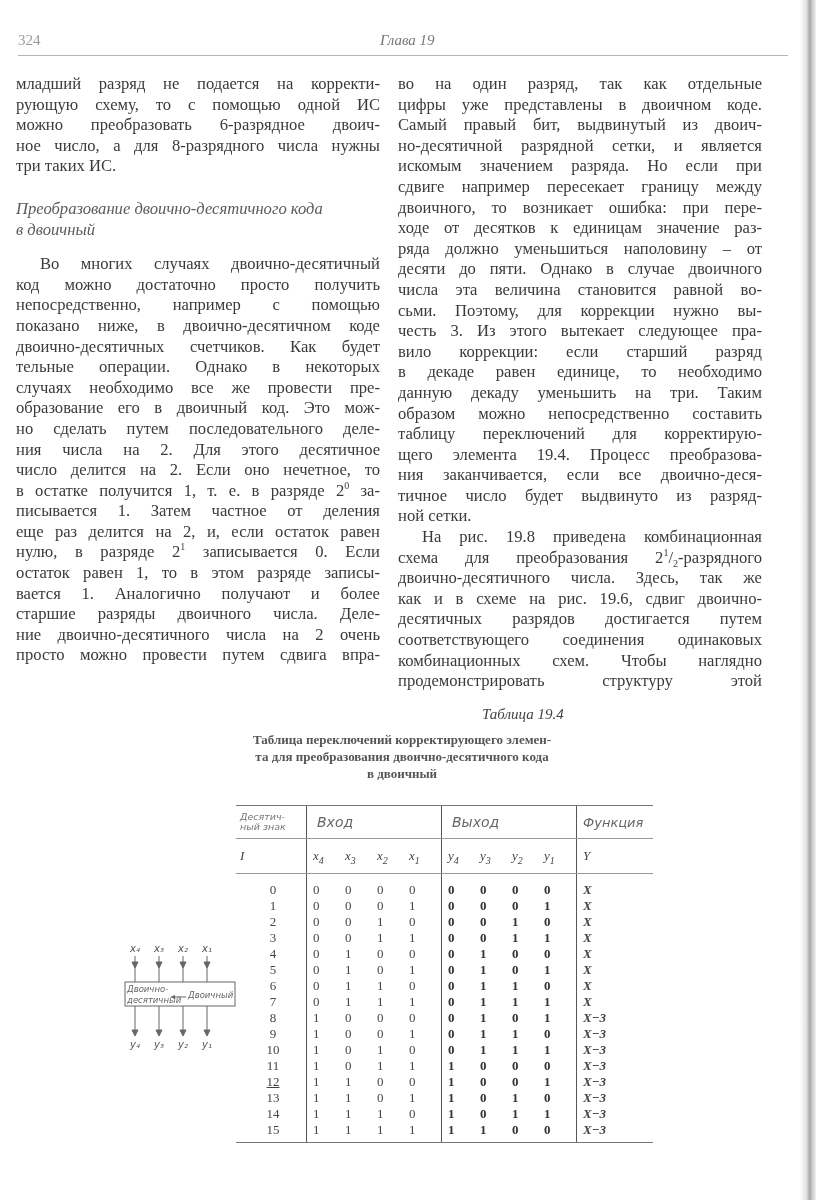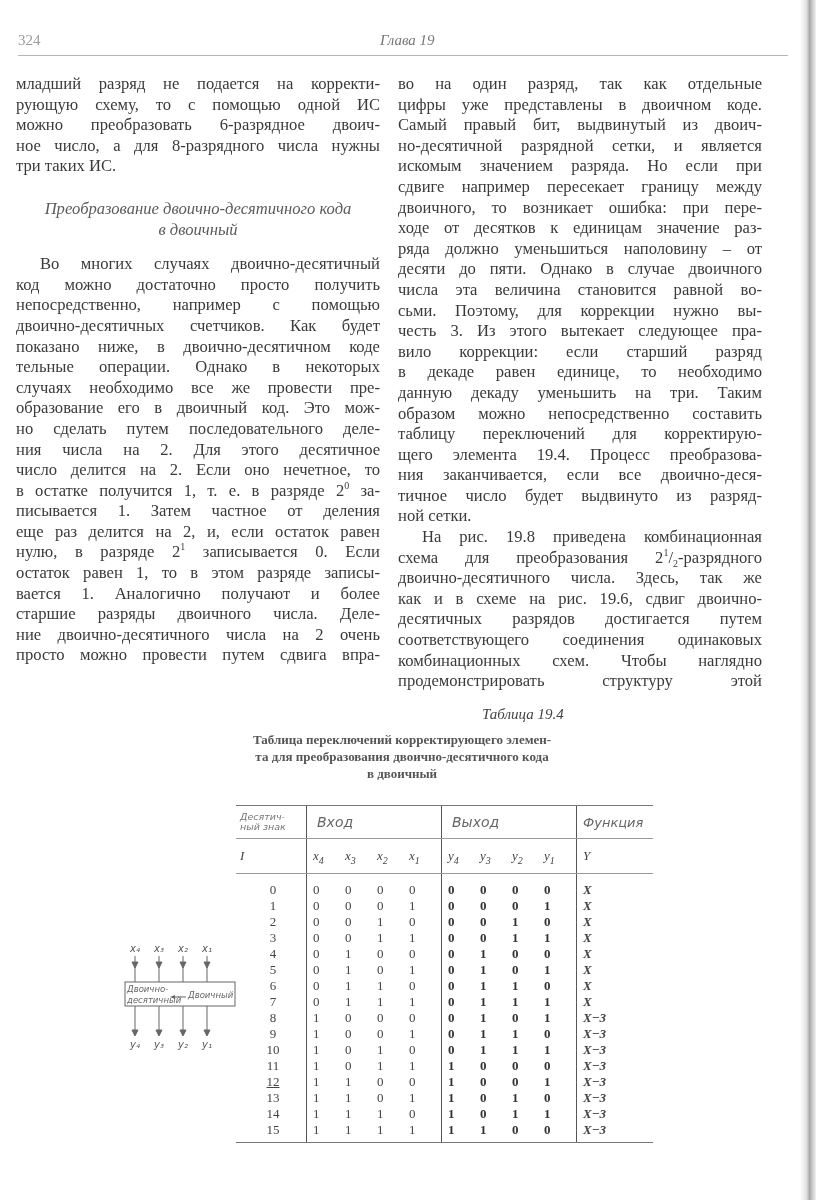--- a/index.html
+++ b/index.html
@@ -17,21 +17,21 @@
   }
   .header .pnum { position:absolute; left:0; top:4px; font-size:15px; color:#9a9a9a; }
   .header .run { position:absolute; left:362px; top:4px; font-size:15px; font-style:italic; color:#777; }
   .header .rule { position:absolute; left:0; top:27px; width:770px; height:1px; background:#b5b5b5; }
 
   .col { position:absolute; top:74px; width:364px; font-size:16.6px; line-height:20.6px; text-align:justify; }
   .col.left { left:16px; }
   .col.right { left:398px; }
   .line { display:block; text-align:justify; text-align-last:justify; height:20.6px; white-space:nowrap; overflow:visible; }
   .line.last { text-align-last:left; }
-  .subhead { font-style:italic; text-align:center; color:#5a5a5a; margin:22px 0 14px 0; line-height:20.6px; }
+  .subhead { font-style:italic; text-align:left; color:#5a5a5a; margin:22px 0 14px 0; line-height:20.6px; }
   sup { font-size:10px; line-height:0; }
   sub { font-size:10px; line-height:0; }
 
   .tbl-num { position:absolute; left:482px; top:706px; font-size:15px; font-style:italic; color:#444; }
   .tbl-caption {
     position:absolute; left:210px; top:731px; width:384px; font-size:13px; font-weight:bold;
     color:#555; text-align:center; line-height:17px;
   }
 
   table.truth {
@@ -78,22 +78,22 @@
       <span class="line last">три таких ИС.</span>
     </div>
   <div class="subhead">
     <div>Преобразование двоично-десятичного кода</div>
     <div>в двоичный</div>
   </div>
   <div id="lp2">
       <span class="line" style="text-indent: 24px;">Во многих случаях двоично-десятичный</span>
       <span class="line">код можно достаточно просто получить</span>
       <span class="line">непосредственно, например с помощью</span>
+      <span class="line">показано ниже, в двоично-десятичном коде</span>
       <span class="line">двоично-десятичных счетчиков. Как будет</span>
-      <span class="line">показано ниже, в двоично-десятичном коде</span>
       <span class="line">тельные операции. Однако в некоторых</span>
       <span class="line">случаях необходимо все же провести пре-</span>
       <span class="line">образование его в двоичный код. Это мож-</span>
       <span class="line">но сделать путем последовательного деле-</span>
       <span class="line">ния числа на 2. Для этого десятичное</span>
       <span class="line">число делится на 2. Если оно нечетное, то</span>
     </div>
   <span class="line"><span>в остатке получится 1, т. е. в разряде 2</span><sup>0</sup><span> за-</span></span>
   <div id="lp2b">
       <span class="line">писывается 1. Затем частное от деления</span>

